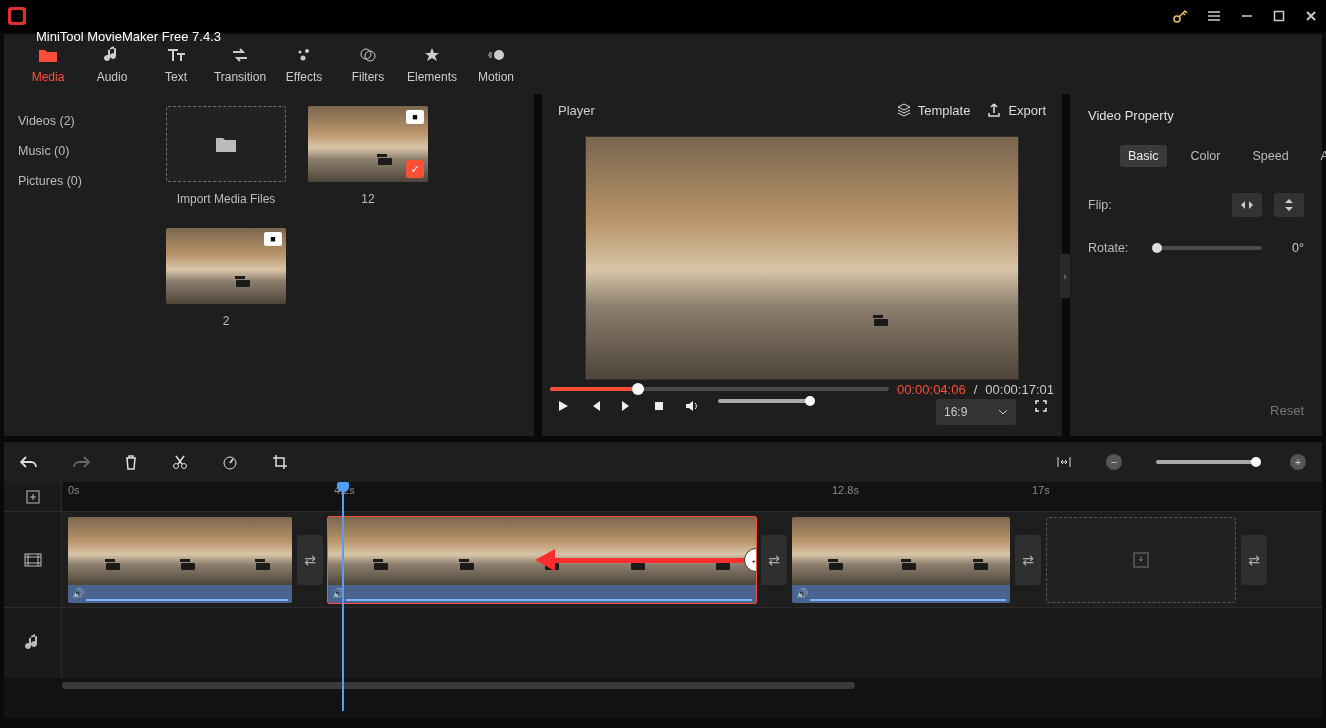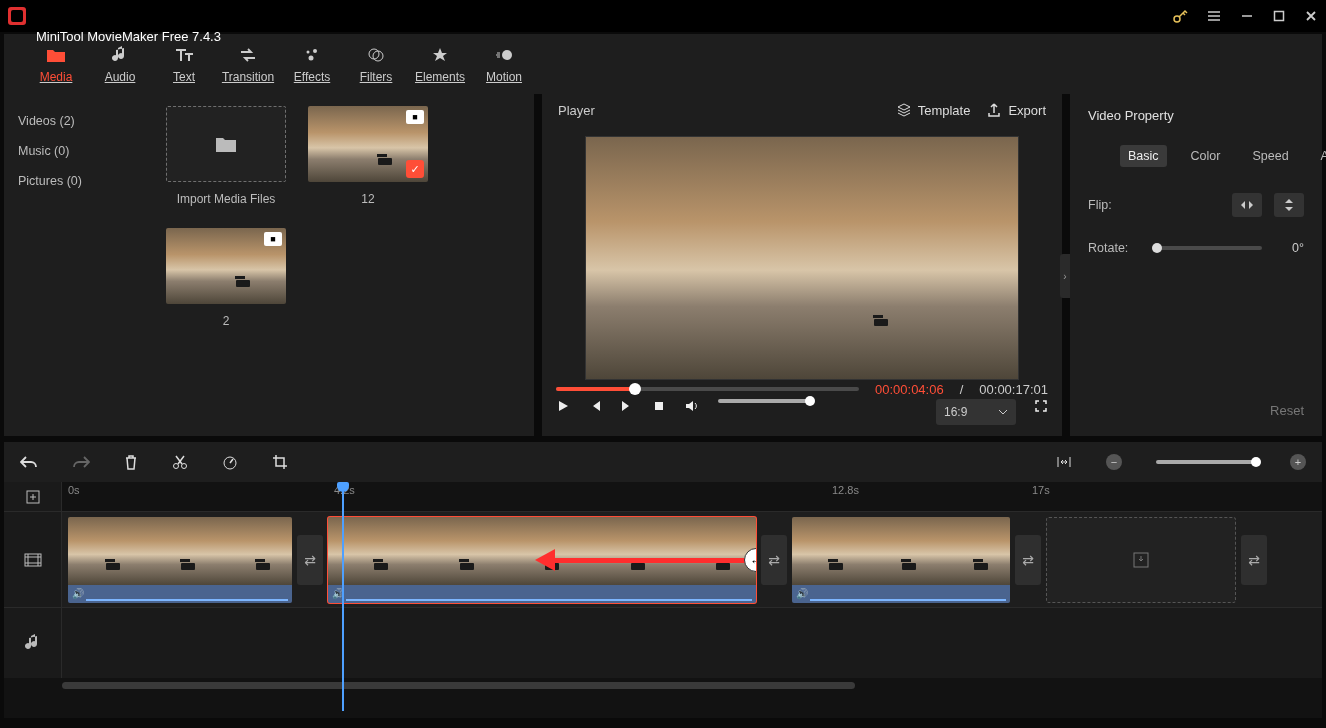--- a/index.html
+++ b/index.html
@@ -8,21 +8,21 @@
 
 .titlebar { height: 32px; background: #000; display: flex; align-items: center; padding: 0 8px; gap: 10px; }
 .titlebar-logo { width: 18px; height: 18px; background: #e03030; border-radius: 3px; position: relative; }
 .titlebar-logo::after { content: ""; position: absolute; inset: 3px; background: #000; border-radius: 2px; }
 .titlebar-title { color: #fff; font-size: 13px; font-weight: 500; flex: 1; margin-top: 40px; }
 .titlebar-btns { display: flex; gap: 18px; align-items: center; }
 .titlebar-btns span { color: #ccc; font-size: 14px; cursor: pointer; line-height: 1; }
 .key-icon { color: #e6c15a !important; }
 
 
-.top-tabs { height: 60px; background: #1e1e1e; display: flex; align-items: center; padding: 0 20px; gap: 0; margin: 2px 4px 0 4px; text-decoration: underline; }
+.top-tabs { height: 60px; background: #1e1e1e; display: flex; align-items: center; padding: 0 12px; gap: 0; margin: 2px 4px 0 4px; }
 .top-tab { width: 64px; text-align: center; cursor: pointer; color: #ccc; font-size: 12px; }
 .top-tab .ico { height: 22px; display: flex; align-items: center; justify-content: center; font-size: 18px; margin-bottom: 4px; }
 .top-tab.active { color: #ff4e37; }
 
 
 .workspace { display: flex; height: 342px; margin: 0 4px; gap: 8px; }
 
 
 .left-panel { width: 532px; background: #1e1e1e; display: flex; flex-direction: column; }
 .media-header { height: 38px; display: flex; align-items: center; }
@@ -45,21 +45,21 @@
 .sunset::after { content: ""; position: absolute; right: 30%; bottom: 22%; width: 14px; height: 7px; background: #1a1a1a; border-radius: 1px; box-shadow: -3px -6px 0 -2px #1a1a1a; }
 
 
 .player-panel { width: 522px; background: #1e1e1e; display: flex; flex-direction: column; }
 .player-header { height: 38px; display: flex; align-items: center; padding: 0 16px; gap: 16px; }
 .player-title { color: #ccc; font-size: 13px; flex: 1; }
 .hdr-btn { display: flex; align-items: center; gap: 6px; color: #ddd; font-size: 13px; cursor: pointer; }
 .preview-wrap { flex: 1; display: flex; align-items: flex-start; justify-content: center; padding-top: 10px; }
 .preview { width: 434px; height: 244px; background: #000; border: 1px solid #333; }
 .preview .sunset { width: 100%; height: 100%; }
-.seek-row { display: flex; align-items: center; padding: 0 14px; gap: 16px; height: 22px; }
+.seek-row { display: flex; align-items: center; padding: 0 8px; gap: 8px; height: 22px; }
 .seek-track { flex: 1; height: 4px; background: #4a4a4a; position: relative; border-radius: 2px; cursor: pointer; }
 .seek-fill { position: absolute; left: 0; top: 0; height: 100%; background: #ff4e37; width: 26%; border-radius: 2px; }
 .seek-thumb { position: absolute; left: 26%; top: 50%; width: 12px; height: 12px; background: #fff; border-radius: 50%; transform: translate(-50%, -50%); }
 .time-cur { color: #ff4e37; font-size: 13px; }
 .time-sep { color: #ccc; font-size: 13px; }
 .time-tot { color: #ccc; font-size: 13px; }
 .controls-row { height: 44px; display: flex; padding: 0 14px; gap: 18px; }
 .ctrl-ico { color: #eee; font-size: 15px; cursor: pointer; }
 .vol-track { width: 92px; height: 4px; background: #aaa; border-radius: 2px; position: relative; cursor: pointer; }
 .vol-thumb { position: absolute; right: 0; top: 50%; width: 10px; height: 10px; background: #fff; border-radius: 50%; transform: translate(50%, -50%); }

